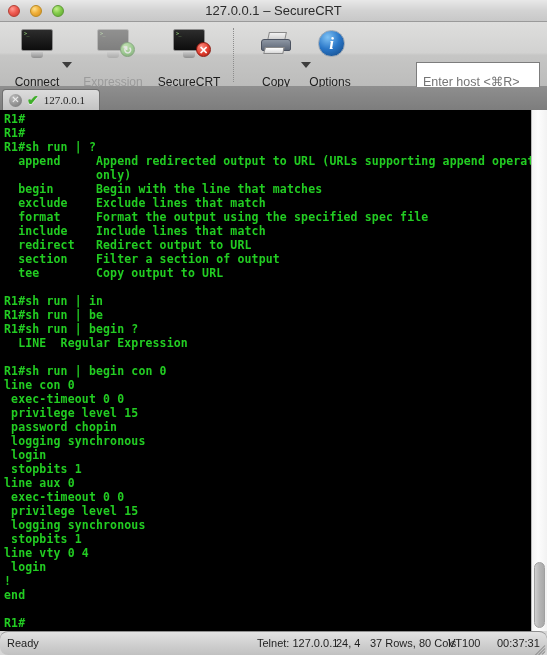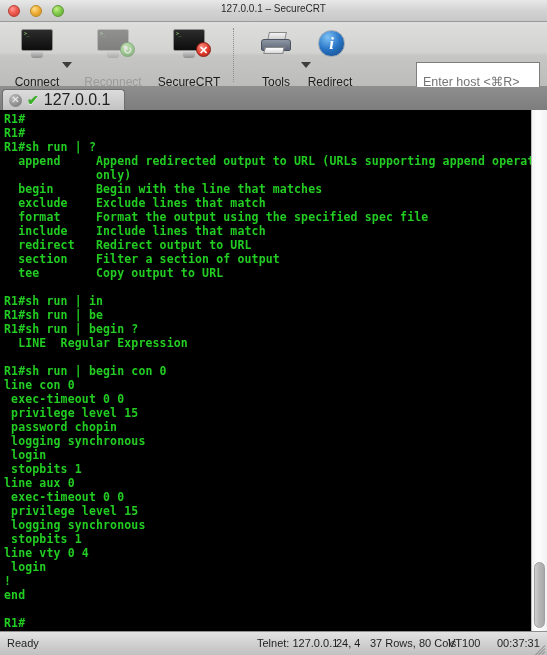--- a/index.html
+++ b/index.html
@@ -39,21 +39,21 @@
     box-sizing: border-box;
   }
   #light-close  { left: 8px;  background: radial-gradient(circle at 35% 30%, #ff9b92 0%, #ef5c52 45%, #c8372e 100%); border: 1px solid #b33e33; }
   #light-min    { left: 30px; background: radial-gradient(circle at 35% 30%, #ffe08a 0%, #f0b03a 45%, #cf8a1a 100%); border: 1px solid #bb8a22; }
   #light-zoom   { left: 52px; background: radial-gradient(circle at 35% 30%, #c4f08a 0%, #84cc4c 45%, #58a32c 100%); border: 1px solid #5f9a37; }
   #window-title {
     position: absolute;
     left: 0; top: 3px;
     width: 547px;
     text-align: center;
-    font-size: 10px;
+    font-size: 13px;
     color: #2b2b2b;
     font-family: "Liberation Sans", sans-serif;
   }
 
   
   #toolbar {
     position: absolute;
     left: 0; top: 22px;
     width: 547px; height: 65px;
     background: linear-gradient(to bottom, #dededd 0%, #d2d2d1 48%, #c6c6c5 52%, #bcbcbb 100%);
@@ -238,23 +238,23 @@
     font-family: "Liberation Sans", sans-serif;
   }
   #tab-check {
     color: #3fae2a;
     font-size: 14px;
     line-height: 14px;
     font-weight: bold;
     text-shadow: 0 1px 0 rgba(255,255,255,0.6);
   }
   #tab-label {
-    font-size: 16px;
+    font-size: 11px;
     color: #1f1f1f;
-    font-family: Liberation Sans, sans-serif;
+    font-family: Liberation Serif, serif;
   }
 
   
   #terminal {
     position: absolute;
     left: 0; top: 110px;
     width: 531px; height: 521px;
     background: #000;
     overflow: hidden;
   }
@@ -294,20 +294,21 @@
   #statusbar {
     position: absolute;
     left: 0; top: 631px;
     width: 547px; height: 24px;
     background: linear-gradient(to bottom, #e2e2e2 0%, #cfcfcf 55%, #c1c1c1 100%);
     border-top: 1px solid #8f8f8f;
     box-sizing: border-box;
     font-size: 11px;
     color: #1f1f1f;
     font-family: "Liberation Sans", sans-serif;
+    border-radius: 8px;
   }
   .sb {
     position: absolute;
     top: 5px;
     white-space: nowrap;
   }
   #sb-ready  { left: 7px; }
   #sb-conn   { left: 257px; }
   #sb-cursor { left: 336px; }
   #sb-size   { left: 370px; }
@@ -351,21 +352,21 @@
       <div class="tb-caret"></div>
     </div>
 
     <div class="tb-item disabled" style="left:80px">
       <div class="tb-icon">
         <div class="mon">
             <div class="mon-txt">&gt;_</div>
           </div>
         <div class="badge badge-green">↻</div>
       </div>
-      <div class="tb-label">Reconnect</div>
+      <div class="tb-label">Expression</div>
     </div>
 
     <div class="tb-item" style="left:156px">
       <div class="tb-icon">
         <div class="mon">
             <div class="mon-txt">&gt;_</div>
           </div>
         <div class="badge badge-red">✕</div>
       </div>
       <div class="tb-label">SecureCRT</div>
@@ -374,29 +375,29 @@
     <div id="toolbar-sep"></div>
 
     <div class="tb-item" style="left:243px">
       <div class="tb-icon">
         <div class="printer">
           <div class="paper-top"></div>
           <div class="body"></div>
           <div class="paper-out"></div>
         </div>
       </div>
-      <div class="tb-label">Tools</div>
+      <div class="tb-label">Copy</div>
       <div class="tb-caret"></div>
     </div>
 
     <div class="tb-item" style="left:297px">
       <div class="tb-icon">
         <div class="info-circle">i</div>
       </div>
-      <div class="tb-label">Redirect</div>
+      <div class="tb-label">Options</div>
     </div>
 
 
     <input id="host-field" type="text" placeholder="Enter host &lt;⌘R&gt;" style="">
   </div>
 
   <div id="tabbar">
     <div id="tab">
       <span id="tab-close">✕</span>
       <span id="tab-check">✔</span>

